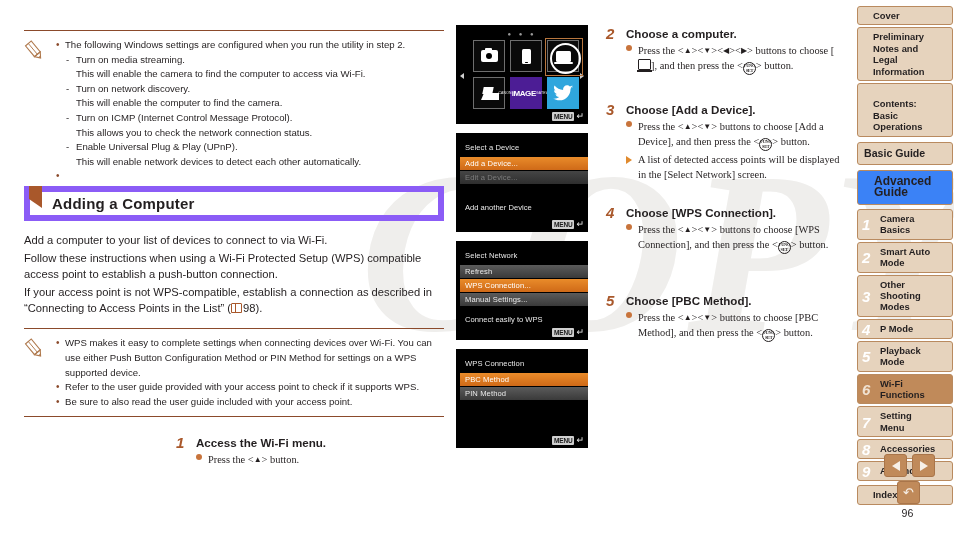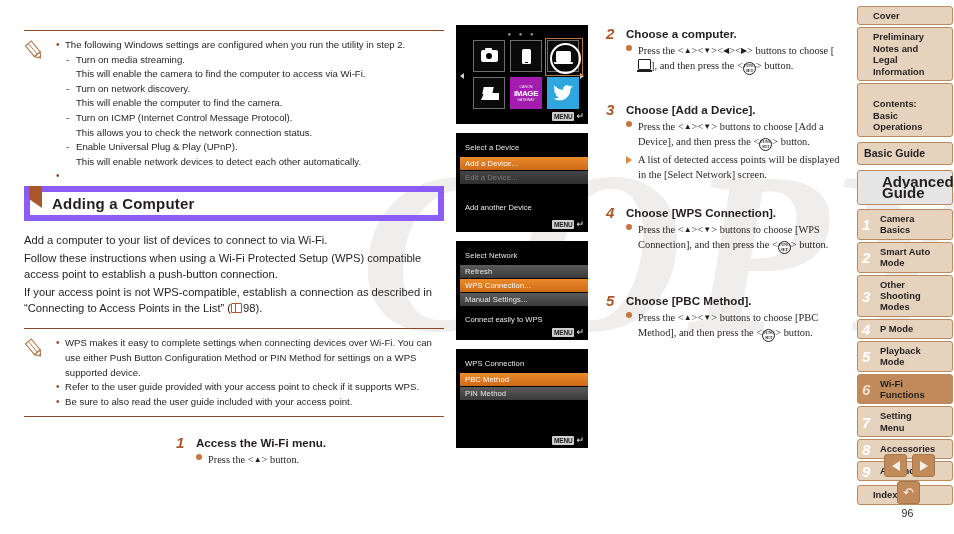--- a/index.html
+++ b/index.html
@@ -409,23 +409,23 @@
   .ic-printer:after {
     content: "";
     position: absolute;
     left: 2px; top: 0;
     width: 10px; height: 7px;
     background: #fff;
     transform: skewX(-12deg);
   }
   .ic-cig {
     width: 100%; height: 100%;
-    background: #a21caf;
-    display: flex;
-    flex-direction: column;
+    background: #4c1d95;
+    display: flex;
+    flex-direction: row;
     align-items: center;
     justify-content: center;
     color: #fff;
   }
   .ic-cig .l1 { font-size: 3.4px; letter-spacing: 0.2px; opacity: .95;}
   .ic-cig .l2 { font-size: 8px; font-weight: bold; letter-spacing: -0.4px; line-height: 9px;}
   .ic-cig .l3 { font-size: 3.4px; letter-spacing: 0.2px; opacity: .95;}
   .ic-tw {
     width: 100%; height: 100%;
     background: #2fa6dd;
@@ -474,23 +474,23 @@
     padding: 3px 15px;
     font-size: 9.4px;
     font-weight: bold;
     color: #231f20;
     line-height: 11.4px;
     box-sizing: border-box;
     position: relative;
   }
   .tab.big { font-size: 10.6px; padding: 5px 6px; }
   .tab.section {
-    background: #e5e5e5;
-    font-size: 15px;
-    padding: 5px 24px;
+    background: #3b82f6;
+    font-size: 12px;
+    padding: 5px 16px;
   }
   .tab.numbered {
     padding-left: 22px;
     min-height: 20px;
     display: flex;
     align-items: center;
   }
   .tab .num {
     position: absolute;
     left: 4px;

